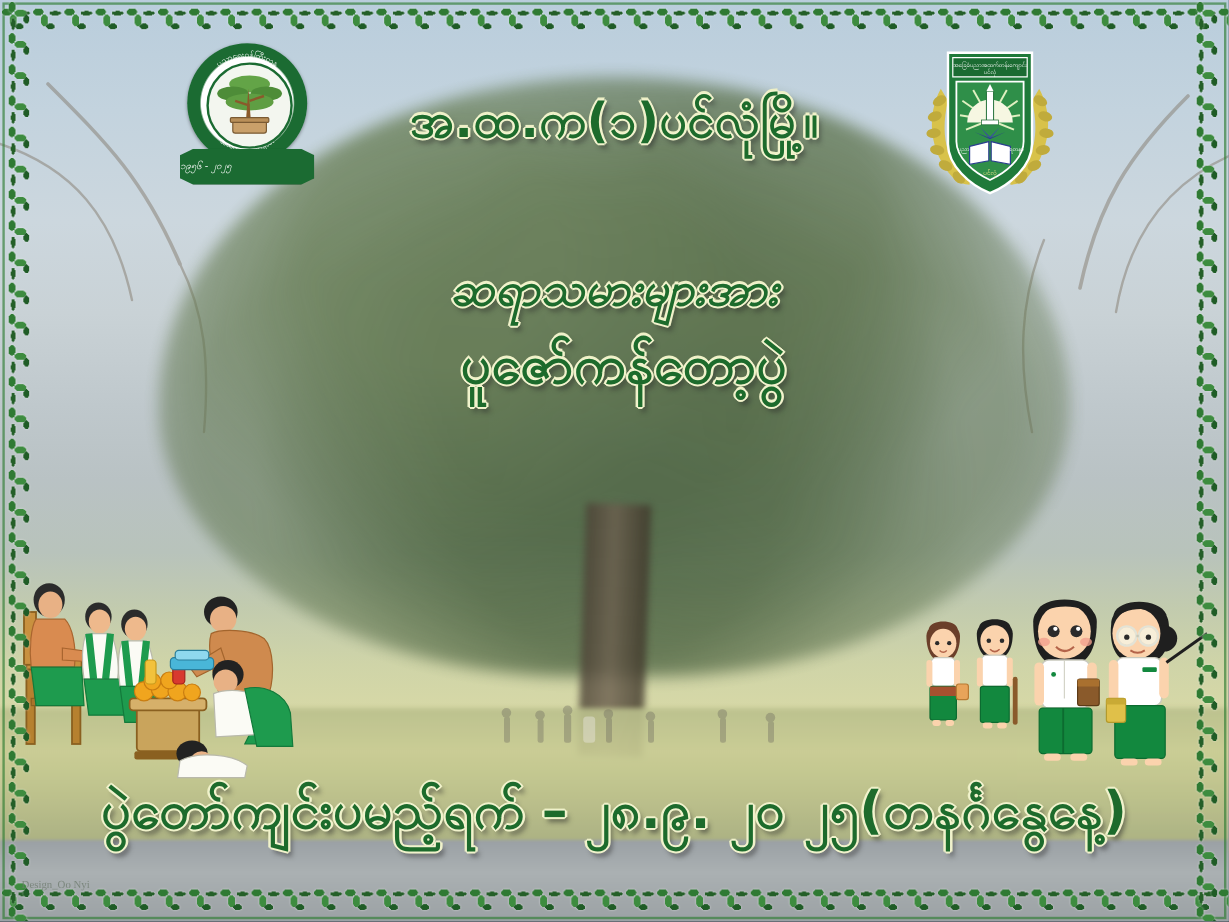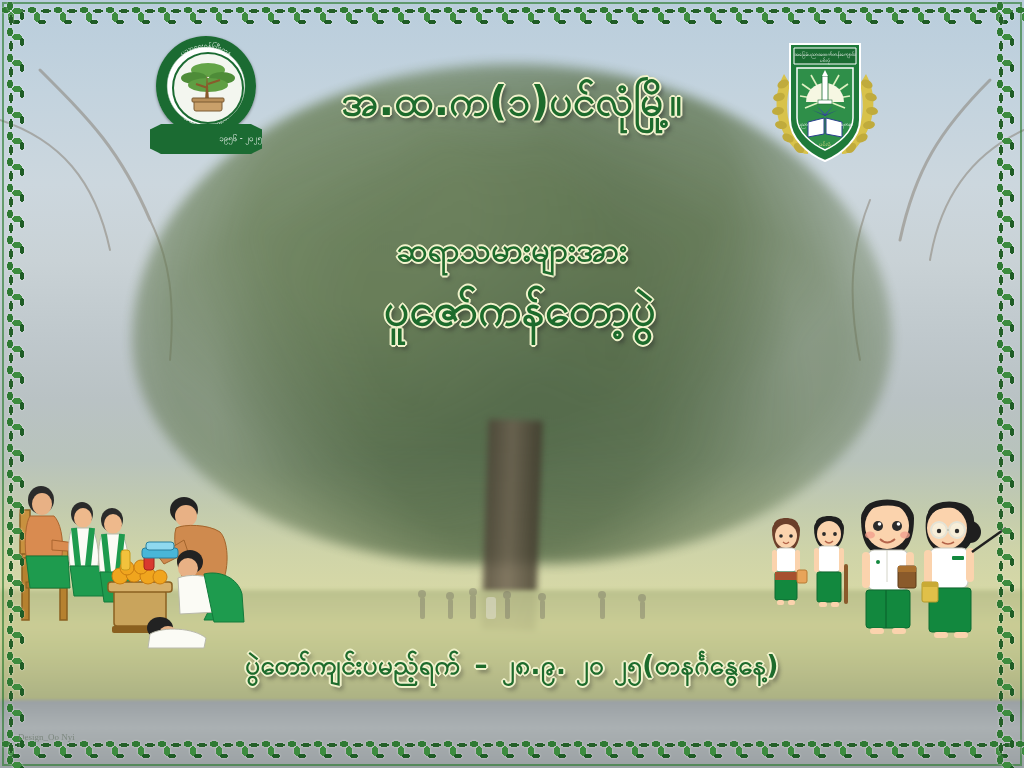--- a/index.html
+++ b/index.html
@@ -125,42 +125,43 @@
     position:absolute;left:22px;top:16px;width:68px;height:68px;border-radius:50%;
     background:#f3f6ef;border:2px solid #1b6b32;overflow:hidden;
   }
   .emblem-left .ribbon{
     position:absolute;left:0;top:88px;width:112px;height:30px;
     background:#1b6b32;
     clip-path:polygon(0 18%,10% 0,90% 0,100% 18%,100% 82%,90% 100%,10% 100%,0 82%);
     box-shadow:0 1px 2px rgba(0,0,0,.4);
   }
   .emblem-left .ribbon span{
-    display:block;text-align:right;color:#fff;font-size:8px;line-height:30px;
+    display:block;text-align:left;color:#fff;font-size:8px;line-height:30px;
     font-family:"DejaVu Sans",sans-serif;
+    font-style:italic;
   }
   .emblem-left .arc{
     position:absolute;left:6px;top:0;width:100px;height:100px;
     color:#fff;font-size:5px;
   }
 
   
   .emblem-right{position:absolute;left:768px;top:34px;width:114px;height:132px;}
 
   
   .headline{
     position:absolute;left:0;right:0;top:212px;text-align:center;
   }
   .hl-line1{font-size:47px;line-height:1.15;}
-  .hl-line2{font-size:32px;line-height:1.15;margin-top:20px;}
+  .hl-line2{font-size:38px;line-height:1.15;margin-top:8px;font-style:italic;}
   .hl-line3{font-size:44px;line-height:1.15;margin-top:16px;margin-left:16px;}
 
   
   .dateline{
-    position:absolute;left:0;right:0;top:648px;text-align:center;font-size:26px;
+    position:absolute;left:0;right:0;top:648px;text-align:center;font-size:43px;
   }
   .dateline .sep{padding:0 14px;}
 
   
   .scene-left{position:absolute;left:8px;top:470px;width:262px;height:180px;}
   
   .scene-right{position:absolute;left:766px;top:486px;width:240px;height:166px;}
 
   .watermark{
     position:absolute;left:18px;top:732px;

